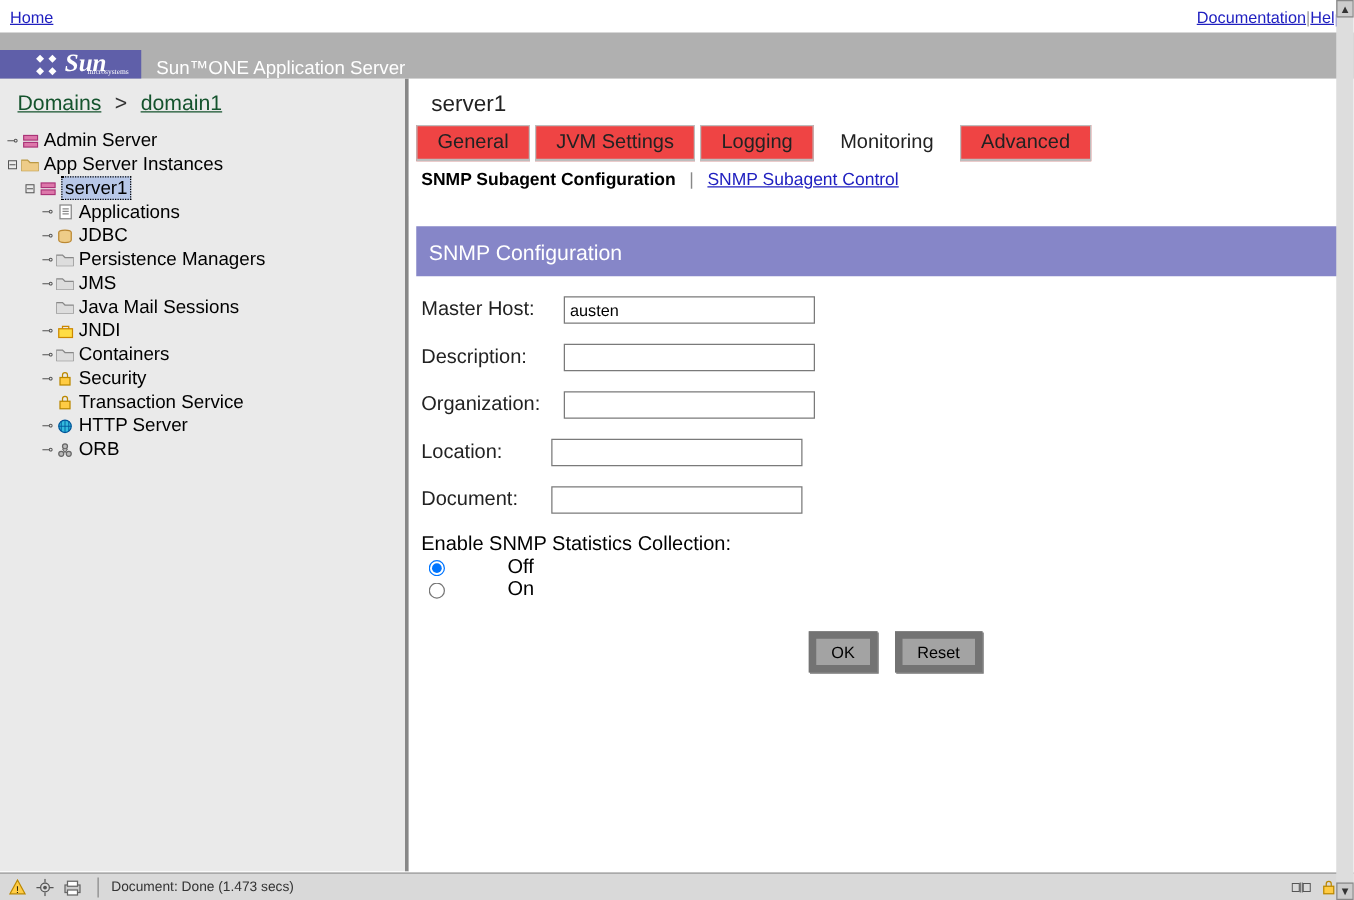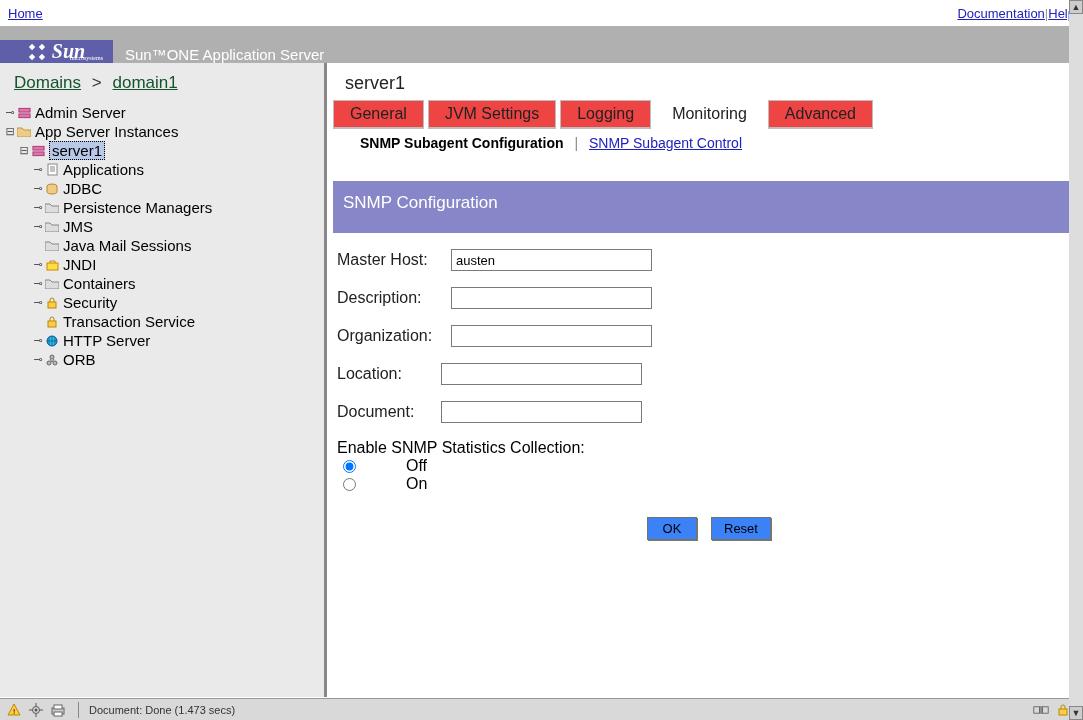--- a/index.html
+++ b/index.html
@@ -162,34 +162,33 @@
     }
     .tab.active {
       background: #fff;
       border: 1px solid #fff;
       border-bottom: 2px solid #fff;
     }
     .subtabs {
       background: #fff;
       padding: 6px 10px;
       font-size: 14px;
-      margin-left: 23px;
     }
     .subtabs .st-active { font-weight: bold; }
     .subtabs .pipe { color: #888; margin: 0 7px; }
     .subtabs a { text-decoration: underline; }
 
     
     .panel {
       margin: 24px 6px 0 6px;
     }
     .panel-header {
       background: #8686c8;
       color: #fff;
-      padding: 12px 10px 20px;
+      padding: 12px 10px 8px;
       font-size: 17px;
     }
     .form {
       padding: 16px 0 0 4px;
     }
     .form-row {
       display: flex;
       align-items: center;
       margin-bottom: 16px;
     }
@@ -215,22 +214,22 @@
     .radio-row { display: flex; align-items: center; padding-left: 6px; font-size: 16px; gap: 40px; }
     .radio-row input { margin-right: 10px; }
     .buttons {
       display: flex;
       gap: 14px;
       margin: 24px 0 0 310px;
     }
     .buttons button {
       min-width: 50px;
       padding: 3px 12px;
-      background: #3b82f6;
-      border: 1px solid #737373;
+      background: #a3a3a3;
+      border: 6px solid #737373;
       box-shadow: 1px 1px 0 #777;
       font-size: 13px;
       cursor: pointer;
     }
 
     
     .statusbar {
       position: absolute;
       left: 0; bottom: 0; right: 0;
       height: 22px;

